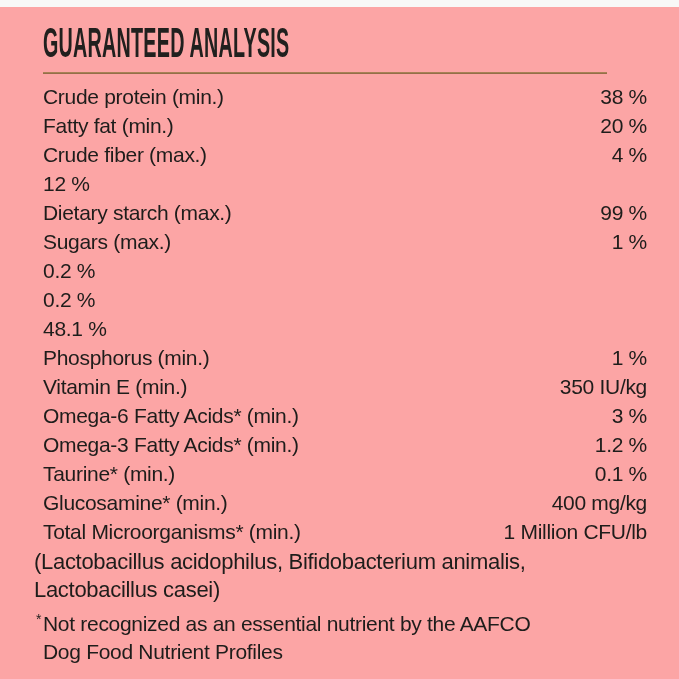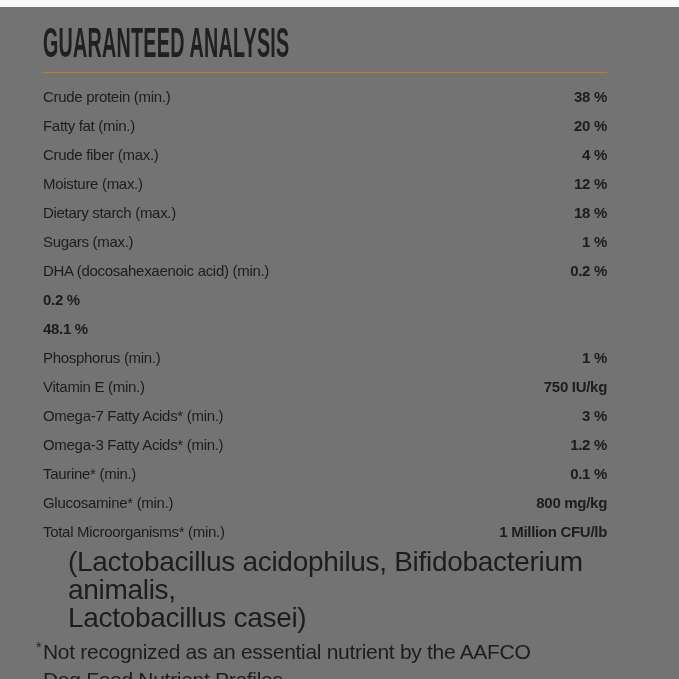--- a/index.html
+++ b/index.html
@@ -1,20 +1,20 @@
 <!DOCTYPE html>
 <html><head>
 <meta charset="utf-8">
 <style>
   html, body { margin: 0; padding: 0; }
   .page {
     position: relative;
     width: 679px;
     height: 679px;
-    background: #737373;
+    background: #fca5a5;
     color: #1e1d1b;
     font-family: "Liberation Sans", sans-serif;
     overflow: hidden;
     box-sizing: border-box;
   }
   .top-strip {
     position: absolute;
     top: 0; left: 0; right: 0;
     height: 7px;
     background: #f8f8f7;
@@ -29,35 +29,35 @@
     transform: scaleX(0.47);
     transform-origin: left center;
     color: #21201e;
   }
   .rule {
     height: 2px;
     margin: 8px 72px 0 43px;
     background: linear-gradient(#b18a5c, #8a6542);
   }
   .rows {
-    margin: 8px 72px 0 43px;
-    font-size: 15px;
+    margin: 8px 32px 0 43px;
+    font-size: 21px;
     line-height: 29px;
     letter-spacing: -0.3px;
   }
   .row {
     display: flex;
     justify-content: space-between;
     align-items: baseline;
   }
   .row .label { white-space: nowrap; }
-  .row .value { white-space: nowrap; text-align: right; font-weight: bold; }
+  .row .value { white-space: nowrap; text-align: right; }
   .note {
-    margin: 2px 30px 0 68px;
-    font-size: 28px;
+    margin: 2px 30px 0 34px;
+    font-size: 22px;
     line-height: 28px;
     letter-spacing: -0.3px;
     white-space: pre-line;
   }
   .footnote {
     display: flex;
     margin: 6px 30px 0 36px;
     font-size: 21px;
     line-height: 28px;
     letter-spacing: -0.3px;
@@ -92,75 +92,73 @@
     <span class="label">Fatty fat (min.)</span>
     <span class="value">20 %</span>
   </div>
 
   <div class="row">
     <span class="label">Crude fiber (max.)</span>
     <span class="value">4 %</span>
   </div>
 
   <div class="row">
-    <span class="label">Moisture (max.)</span>
     <span class="value">12 %</span>
   </div>
 
   <div class="row">
     <span class="label">Dietary starch (max.)</span>
-    <span class="value">18 %</span>
+    <span class="value">99 %</span>
   </div>
 
   <div class="row">
     <span class="label">Sugars (max.)</span>
     <span class="value">1 %</span>
   </div>
 
   <div class="row">
-    <span class="label">DHA (docosahexaenoic acid) (min.)</span>
     <span class="value">0.2 %</span>
   </div>
 
   <div class="row">
     <span class="value">0.2 %</span>
   </div>
 
   <div class="row">
     <span class="value">48.1 %</span>
   </div>
 
   <div class="row">
     <span class="label">Phosphorus (min.)</span>
     <span class="value">1 %</span>
   </div>
 
   <div class="row">
     <span class="label">Vitamin E (min.)</span>
-    <span class="value">750 IU/kg</span>
+    <span class="value">350 IU/kg</span>
   </div>
 
   <div class="row">
-    <span class="label">Omega-7 Fatty Acids* (min.)</span>
+    <span class="label">Omega-6 Fatty Acids* (min.)</span>
     <span class="value">3 %</span>
   </div>
 
   <div class="row">
     <span class="label">Omega-3 Fatty Acids* (min.)</span>
     <span class="value">1.2 %</span>
   </div>
 
   <div class="row">
     <span class="label">Taurine* (min.)</span>
     <span class="value">0.1 %</span>
   </div>
 
   <div class="row">
     <span class="label">Glucosamine* (min.)</span>
-    <span class="value">800 mg/kg</span>
+    <span class="value">400 mg/kg</span>
   </div>
 
   <div class="row">
     <span class="label">Total Microorganisms* (min.)</span>
     <span class="value">1 Million CFU/lb</span>
   </div>
 </div>
 
   <div class="note">(Lactobacillus acidophilus, Bifidobacterium animalis,
 Lactobacillus casei)</div>

